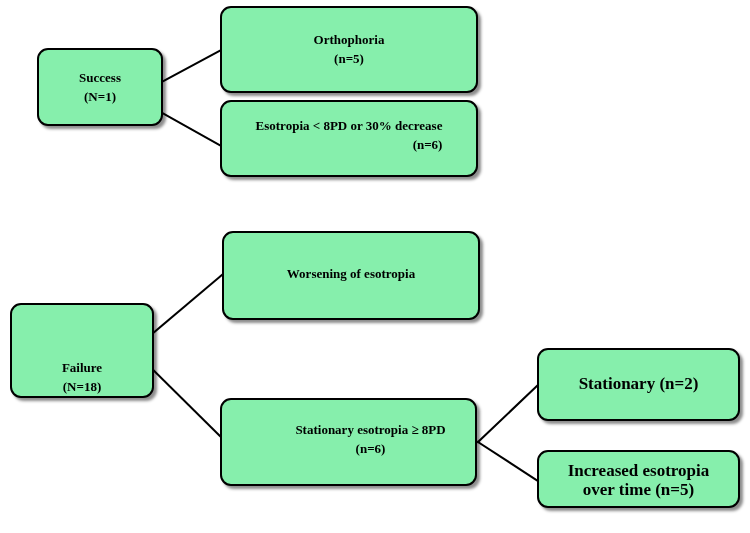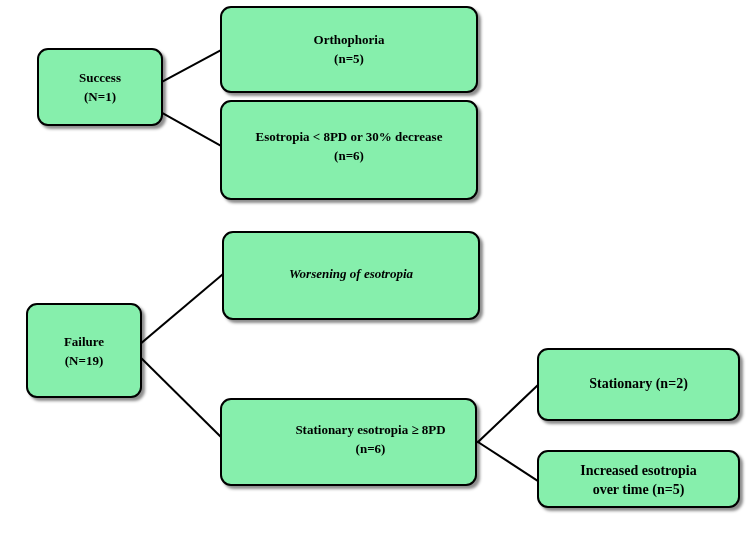--- a/index.html
+++ b/index.html
@@ -30,48 +30,48 @@
     z-index: 2;
   }
   .node .line1, .node .line2 {
     display: block;
     font-weight: bold;
     font-size: 13px;
     line-height: 19px;
     color: #000000;
     white-space: nowrap;
   }
-  .node.small .line1, .node.small .line2 { font-size: 14px; }
+  .node.small .line1, .node.small .line2 { font-size: 17px; }
   svg.connectors {
     position: absolute;
     left: 0;
     top: 0;
     width: 750px;
     height: 533px;
     z-index: 1;
     pointer-events: none;
   }
   svg.connectors line {
     stroke: #000000;
     stroke-width: 2;
     stroke-linecap: square;
   }
   
   #node-success        { left: 10px;  top: 48px;  width: 126px; height: 78px; margin-left: 27px; }
   #node-orthophoria    { left: 220px; top: 6px;   width: 258px; height: 87px; }
-  #node-esotropia-dec  { left: 220px; top: 100px; width: 258px; height: 100px; }
-  #node-failure        { left: 26px;  top: 303px; width: 116px; height: 95px; }
+  #node-esotropia-dec  { left: 220px; top: 100px; width: 258px; height: 77px; text-align: right; }
+  #node-failure        { left: 10px;  top: 303px; width: 144px; height: 95px; justify-content: flex-end; }
   #node-worsening      { left: 222px; top: 231px; width: 258px; height: 89px; }
   #node-stationary-eso { left: 220px; top: 398px; width: 257px; height: 88px; }
   #node-stationary-2   { left: 537px; top: 348px; width: 203px; height: 73px; }
   #node-increased-4    { left: 537px; top: 450px; width: 203px; height: 58px; }
   
   #node-orthophoria .stack   { margin-top: -2px; }
   #node-esotropia-dec .stack { margin-top: -8px; }
-  #node-worsening .stack     { margin-top: -4px; font-style: italic; }
+  #node-worsening .stack     { margin-top: -4px; }
   #node-stationary-eso .stack{ margin-top: -6px; margin-left: 44px; }
   #node-stationary-2 .stack  { margin-top: -2px; }
   #node-increased-4 .stack   { margin-top: 2px; }
 </style>
 </head>
 <body>
 
 <div id="canvas">
 
   <svg class="connectors" viewBox="0 0 750 533" xmlns="http://www.w3.org/2000/svg">
@@ -103,21 +103,21 @@
   <div class="node" id="node-esotropia-dec">
     <div class="stack">
       <span class="line1">Esotropia &lt; 8PD or 30% decrease</span>
       <span class="line2">(n=6)</span>
     </div>
   </div>
 
   <div class="node" id="node-failure">
     <div class="stack">
       <span class="line1">Failure</span>
-      <span class="line2">(N=19)</span>
+      <span class="line2">(N=18)</span>
     </div>
   </div>
 
   <div class="node" id="node-worsening">
     <div class="stack">
       <span class="line1">Worsening of esotropia</span>
     </div>
   </div>
 
   <div class="node" id="node-stationary-eso">

